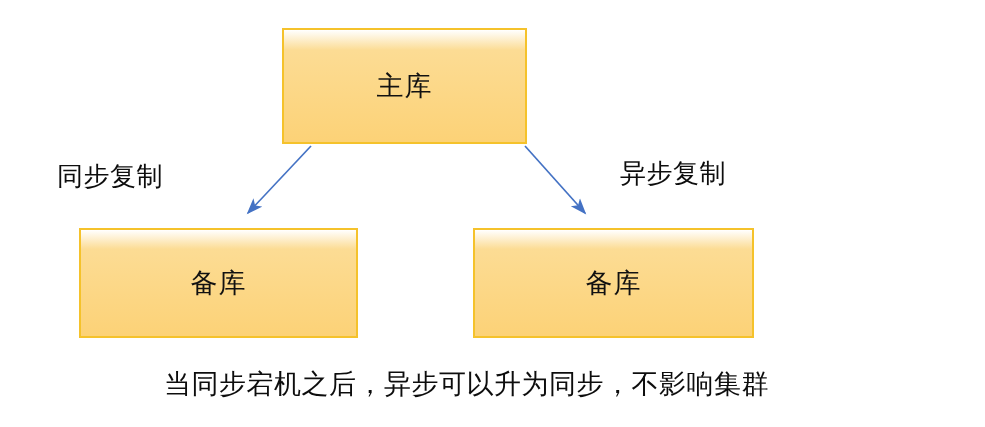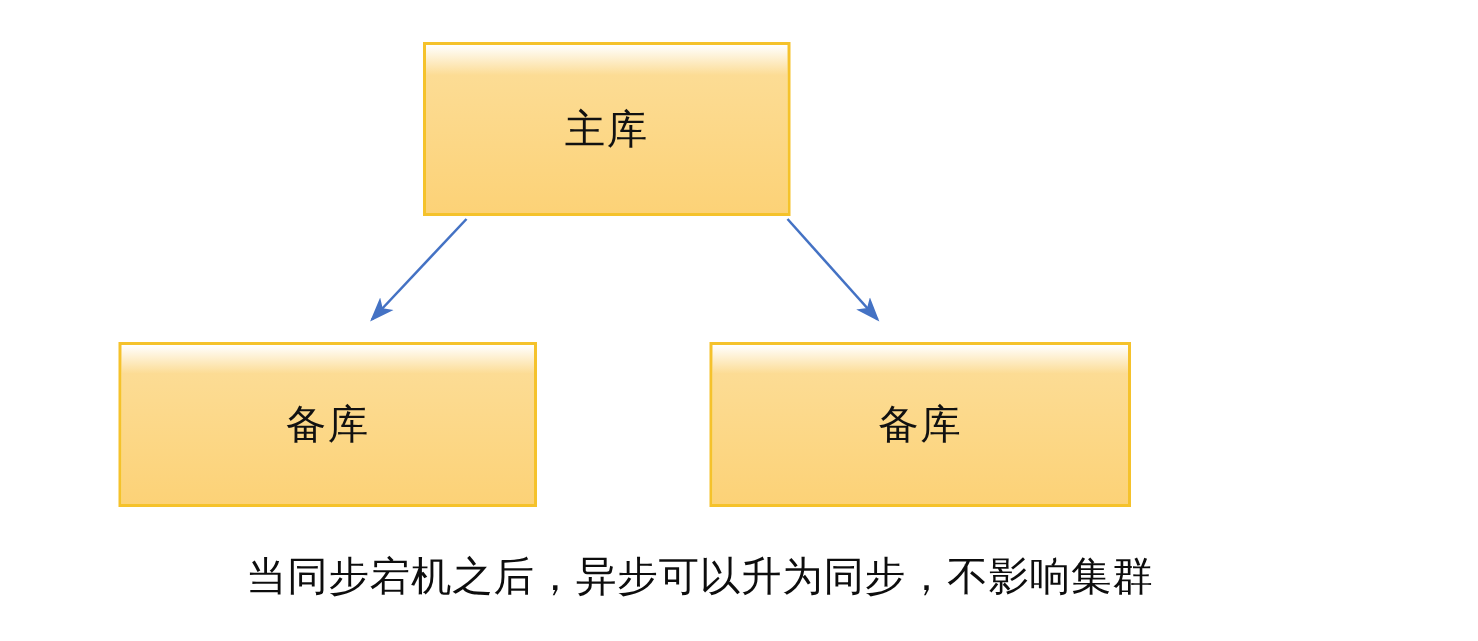--- a/index.html
+++ b/index.html
@@ -123,16 +123,18 @@
   </div>
 
   <div class="node" id="node-standby-sync">
     <span class="node-label">备库</span>
   </div>
 
   <div class="node" id="node-standby-async">
     <span class="node-label">备库</span>
   </div>
 
+  <div class="edge-label" id="edge-label-sync">同步复制</div>
+  <div class="edge-label" id="edge-label-async">异步复制</div>
 
   <div id="diagram-caption">当同步宕机之后，异步可以升为同步，不影响集群</div>
 
 </div>
 
 </body></html>

